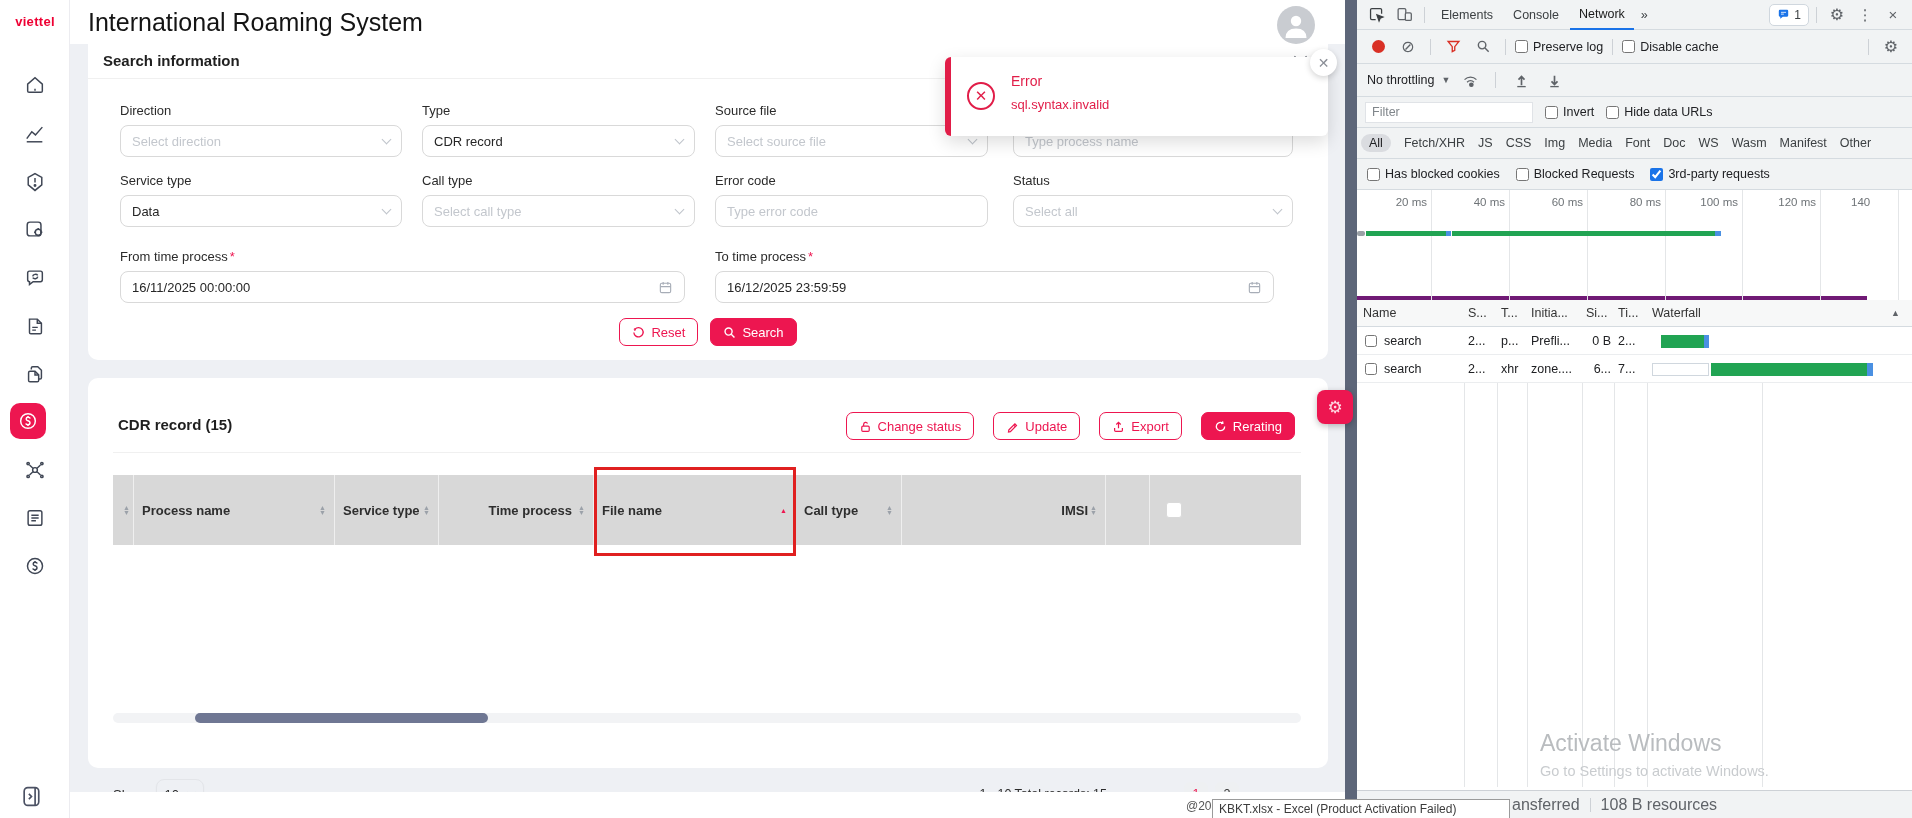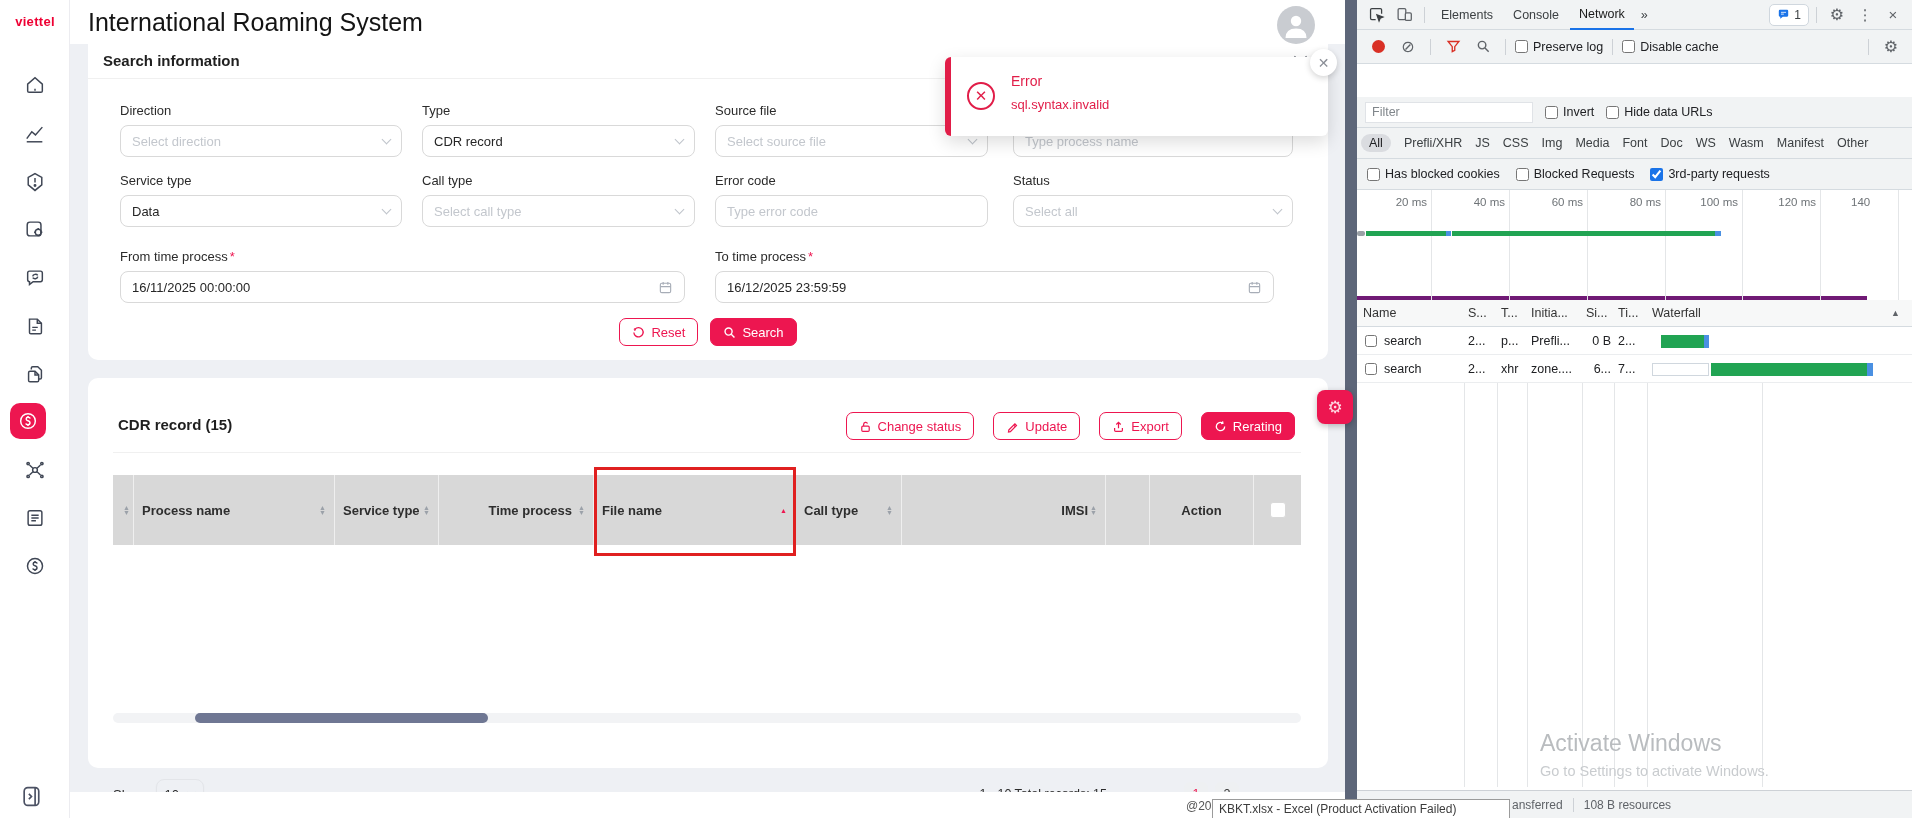--- a/index.html
+++ b/index.html
@@ -114,21 +114,21 @@
   .req-row { position:absolute; left:0; width:555px; height:28px; border-bottom:1px solid #ebedef; font-size:12.5px; color:#202124; background:#fff; }
   .rcell { position:absolute; top:0; height:100%; display:flex; align-items:center; overflow:hidden; white-space:nowrap; }
   .collines { position:absolute; left:0; top:300px; width:555px; height:487px; pointer-events:none; }
   .colline { position:absolute; top:0; width:1px; height:100%; background:#e4e6e8; }
   .wf-green { position:absolute; top:8px; height:13px; background:#21a453; }
   .wf-blue { position:absolute; top:8px; height:13px; background:#4a90e2; }
   .wf-out { position:absolute; top:8px; height:13px; background:#fff; border:1px solid #d0d7de; }
 
   .watermark1 { position:absolute; left:183px; top:730px; font-size:23px; color:#b9bcbf; }
   .watermark2 { position:absolute; left:183px; top:763px; font-size:14.5px; color:#c9cccf; }
-  .dt-status { position:absolute; left:0; top:790px; width:555px; height:28px; background:#f1f3f4; border-top:1px solid #cdd1d6; display:flex; align-items:center; font-size:12px; color:#5f6368; padding-left:155px; gap:10px; }
+  .dt-status { position:absolute; left:0; top:790px; width:555px; height:28px; background:#f1f3f4; border-top:1px solid #cdd1d6; display:flex; align-items:center; font-size:16px; color:#5f6368; padding-left:155px; gap:10px; }
   .vline { width:1px; height:14px; background:#cdd1d6; }
 
   svg { display:block; }
 </style>
 </head>
 <body>
 
 <div class="canvas">
 
   <div class="abs sidebar">
@@ -416,23 +416,20 @@
           </span>
         </div>
       <div class="th" style="width:204px; justify-content:flex-end">
           <span>IMSI</span>
           <span class="sort" style="margin-left:2px">
             <span>▲</span>
             <span>▼</span>
           </span>
         </div>
       <div class="th" style="width:44px"></div>
-      <div class="th" style="width:104px; justify-content:center">
-          <span>Action</span>
-        </div>
       <div class="th" style="width:47px; justify-content:center">
           <span style="width:16px;height:16px;background:#fff;border:1px solid #d9d9d9;border-radius:3px"></span>
         </div>
     </div>
     <div class="tbody"></div>
     <div class="hl-box"></div>
 
     <div class="hscroll">
         <div class="hthumb"></div>
       </div>
@@ -523,36 +520,60 @@
       <span class="dt-sep"></span>
       <label class="cb">
           <input type="checkbox" style="">
           <span>Disable cache</span>
         </label>
       <span style="flex:1"></span>
       <span class="dt-sep"></span>
       <span class="dt-icbtn" style="font-size:16px">⚙</span>
     </div>
 
+    <div class="dt-row dt-throttle">
+      <span style="color:#202124; font-size:12.5px">No throttling</span>
+      <span style="font-size:9px; color:#5f6368">▼</span>
+      <span class="dt-icbtn">
+        <svg width="17" height="17" viewBox="0 0 20 20" fill="none" stroke="#5f6368" stroke-width="1.5">
+            <path d="M3 9 A10 10 0 0 1 17 9"></path>
+            <path d="M6 12 A5.5 5.5 0 0 1 14 12"></path>
+            <circle cx="11" cy="15" r="2" fill="#5f6368"></circle>
+          </svg>
+      </span>
+      <span class="dt-sep"></span>
+      <span class="dt-icbtn">
+        <svg width="15" height="15" viewBox="0 0 16 16" fill="none" stroke="#5f6368" stroke-width="1.8">
+            <path d="M8 13 V4 M4.8 7 L8 3.6 L11.2 7"></path>
+            <path d="M3.5 14.5 h9" stroke-width="1.4"></path>
+          </svg>
+      </span>
+      <span class="dt-icbtn">
+        <svg width="15" height="15" viewBox="0 0 16 16" fill="none" stroke="#5f6368" stroke-width="1.8">
+            <path d="M8 3 V12 M4.8 9 L8 12.4 L11.2 9"></path>
+            <path d="M3.5 14.5 h9" stroke-width="1.4"></path>
+          </svg>
+      </span>
+    </div>
 
     <div class="dt-row dt-filterrow">
       <input class="filter-input" placeholder="Filter" style="">
       <label class="cb">
           <input type="checkbox" style="">
           <span>Invert</span>
         </label>
       <label class="cb">
           <input type="checkbox" style="">
           <span>Hide data URLs</span>
         </label>
     </div>
 
     <div class="dt-row dt-chips">
       <span class="chip-sel">All</span>
-      <span>Prefli/XHR</span>
+      <span>Fetch/XHR</span>
       <span>JS</span>
       <span>CSS</span>
       <span>Img</span>
       <span>Media</span>
       <span>Font</span>
       <span>Doc</span>
       <span>WS</span>
       <span>Wasm</span>
       <span>Manifest</span>
       <span>Other</span>

